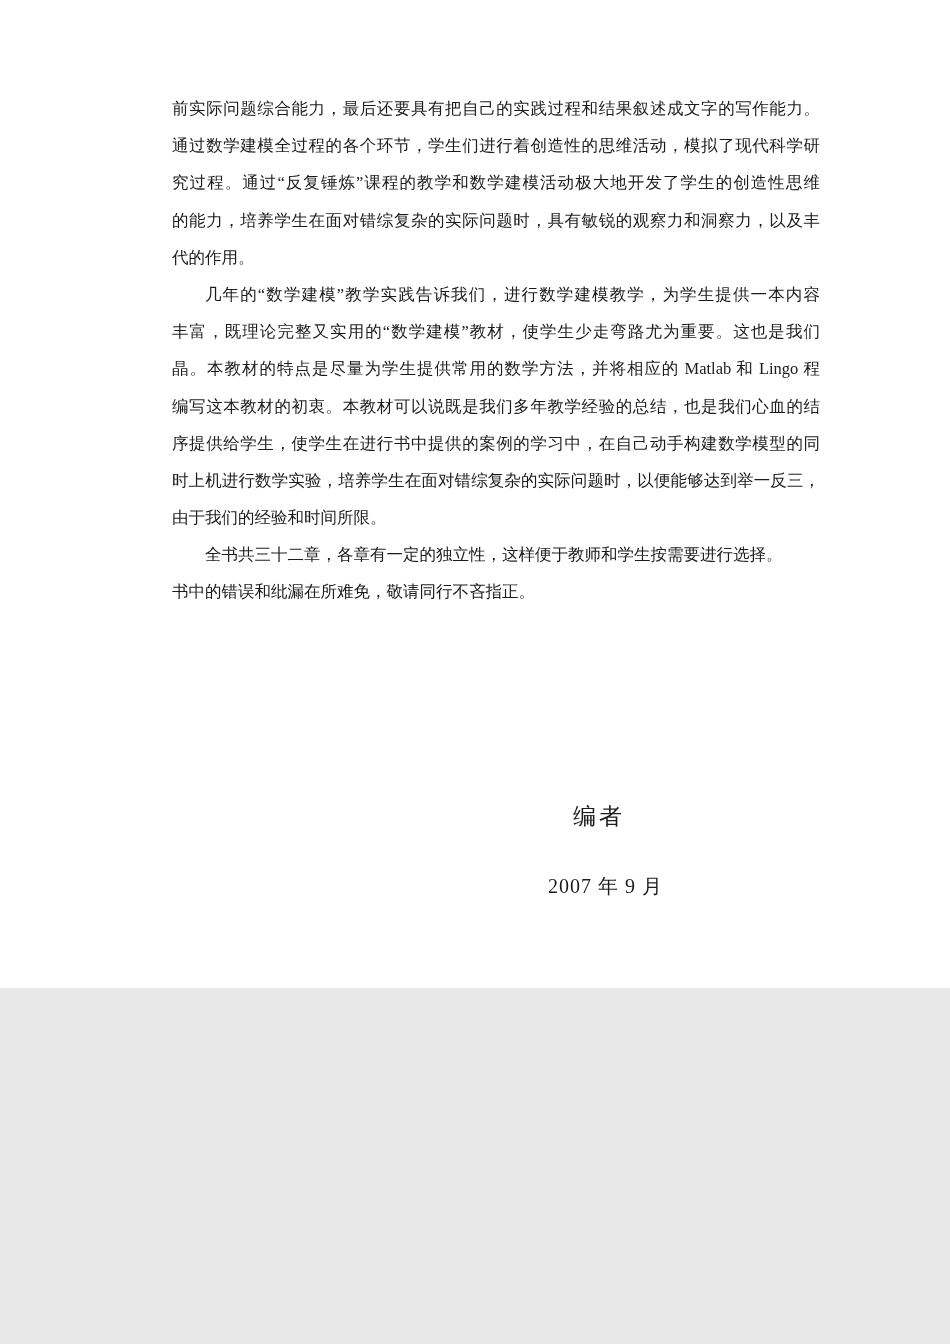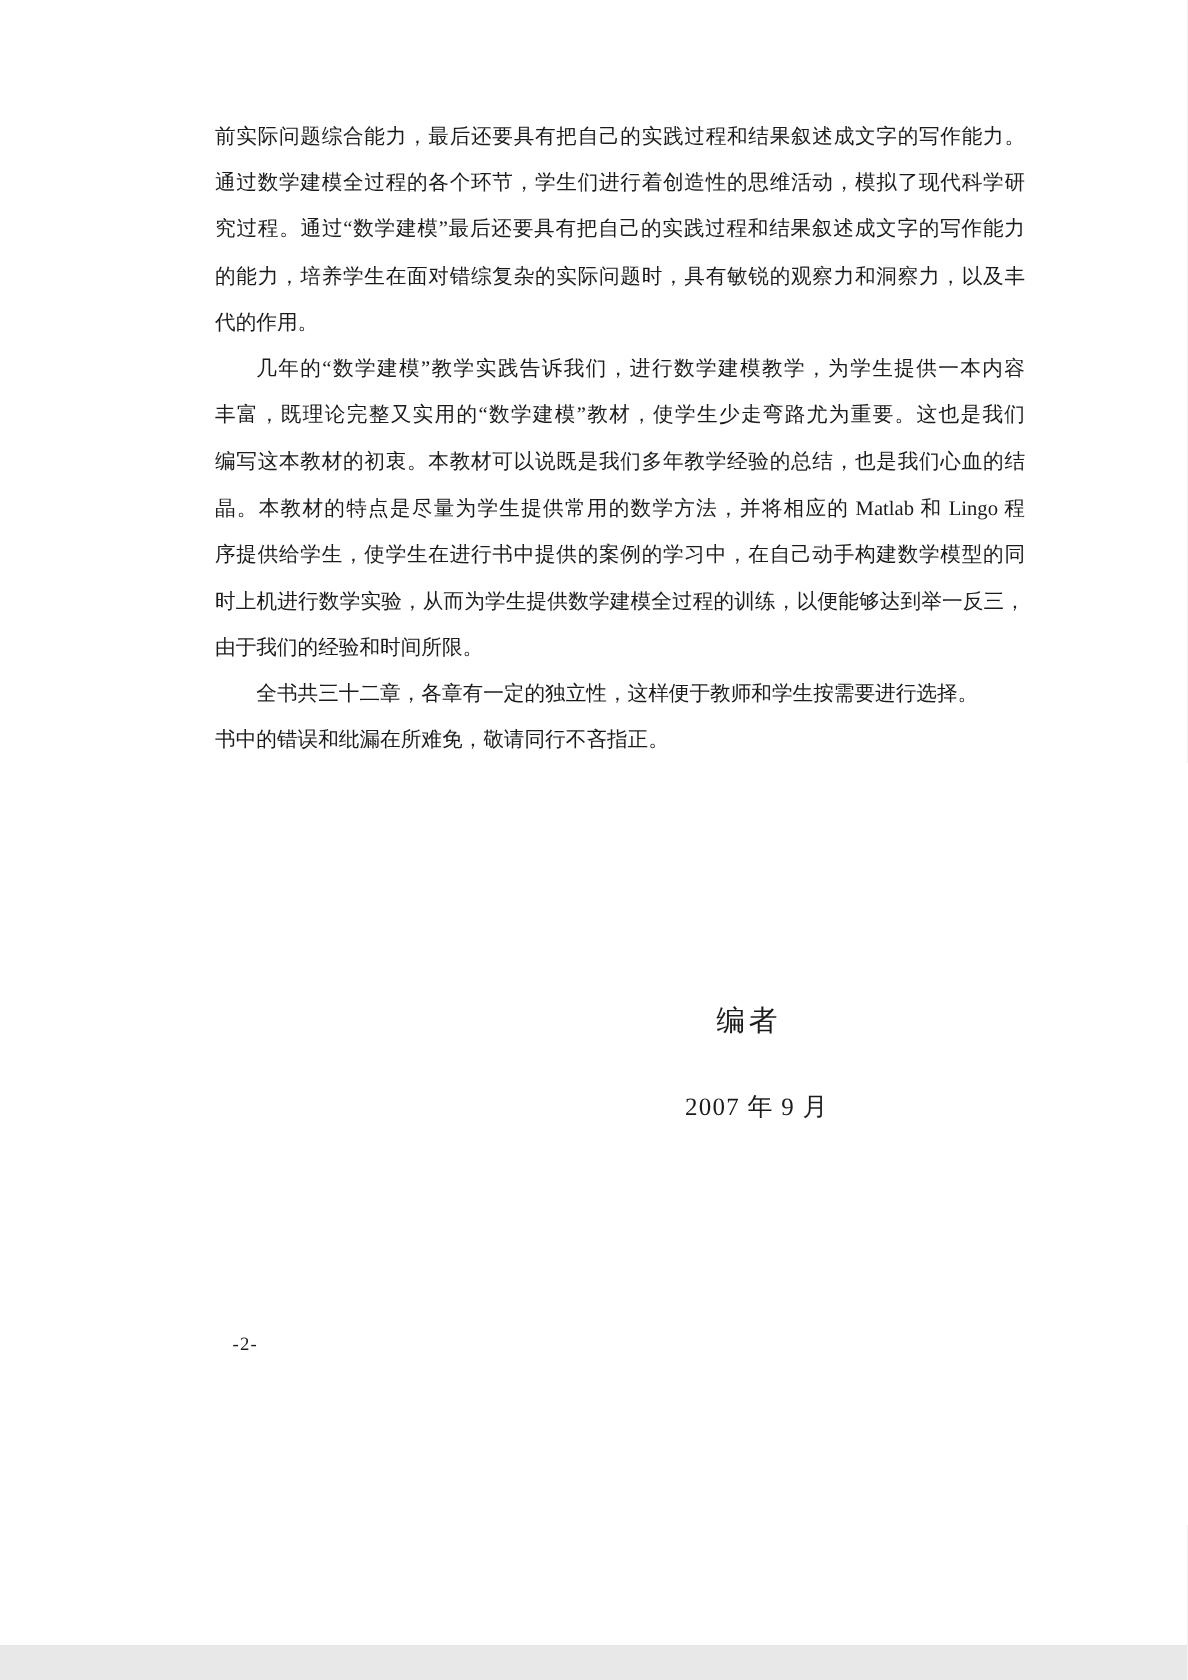--- a/index.html
+++ b/index.html
@@ -4,21 +4,21 @@
 <style>
   html, body {
     margin: 0;
     padding: 0;
     background: #e8e8e8;
     font-family: "Liberation Serif", "DejaVu Serif", serif;
   }
   .page {
     position: relative;
     width: 950px;
-    height: 1316px;
+    height: 988px;
     margin: 0 auto;
     background: #ffffff;
     color: #1b1b1b;
     overflow: hidden;
   }
   .textblock {
     position: absolute;
     left: 172px;
     top: 90px;
     width: 648px;
@@ -65,29 +65,29 @@
   }
 </style>
 </head>
 <body>
 
 <div class="page">
 
   <div class="textblock">
     <div class="ln j">前实际问题综合能力，最后还要具有把自己的实践过程和结果叙述成文字的写作能力。</div>
     <div class="ln j">通过数学建模全过程的各个环节，学生们进行着创造性的思维活动，模拟了现代科学研</div>
-    <div class="ln j">究过程。通过“数学建模”最后还要具有把自己的实践过程和结果叙述成文字的写作能力</div>
+    <div class="ln j">究过程。通过“反复锤炼”课程的教学和数学建模活动极大地开发了学生的创造性思维</div>
     <div class="ln j">的能力，培养学生在面对错综复杂的实际问题时，具有敏锐的观察力和洞察力，以及丰</div>
     <div class="ln l">代的作用。</div>
     <div class="ln j indent">几年的“数学建模”教学实践告诉我们，进行数学建模教学，为学生提供一本内容</div>
     <div class="ln j">丰富，既理论完整又实用的“数学建模”教材，使学生少走弯路尤为重要。这也是我们</div>
+    <div class="ln j">晶。本教材的特点是尽量为学生提供常用的数学方法，并将相应的 Matlab 和 Lingo 程</div>
     <div class="ln j">编写这本教材的初衷。本教材可以说既是我们多年教学经验的总结，也是我们心血的结</div>
-    <div class="ln j">晶。本教材的特点是尽量为学生提供常用的数学方法，并将相应的 Matlab 和 Lingo 程</div>
     <div class="ln j">序提供给学生，使学生在进行书中提供的案例的学习中，在自己动手构建数学模型的同</div>
-    <div class="ln j">时上机进行数学实验，从而为学生提供数学建模全过程的训练，以便能够达到举一反三，</div>
+    <div class="ln j">时上机进行数学实验，培养学生在面对错综复杂的实际问题时，以便能够达到举一反三，</div>
     <div class="ln l">由于我们的经验和时间所限。</div>
     <div class="ln l indent">全书共三十二章，各章有一定的独立性，这样便于教师和学生按需要进行选择。</div>
     <div class="ln l">书中的错误和纰漏在所难免，敬请同行不吝指正。</div>
   </div>
 
   <div class="sig-author">编者</div>
   <div class="sig-date">2007 年 9 月</div>
 
   <div class="page-number">-2-</div>
 

